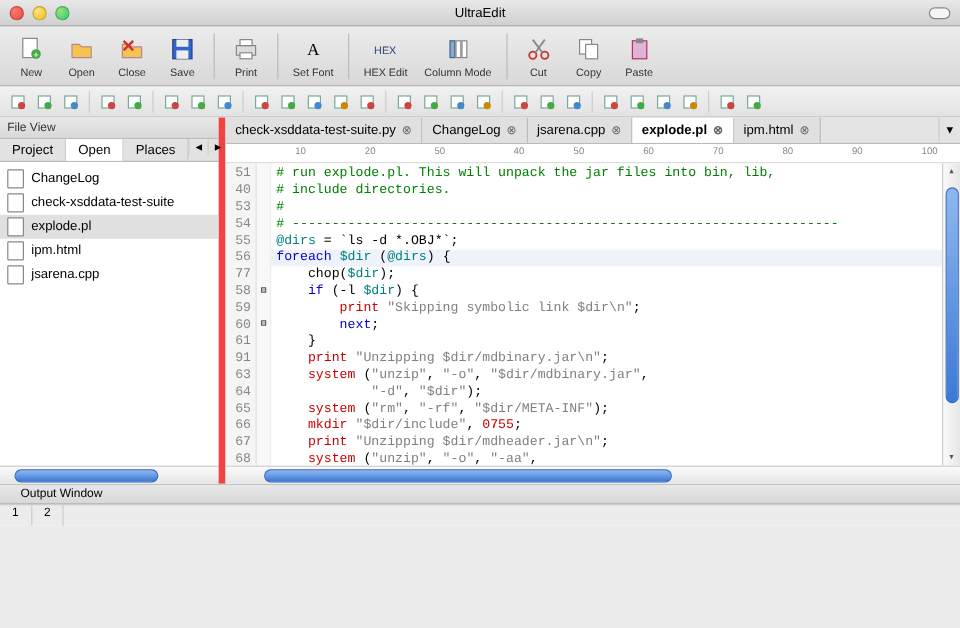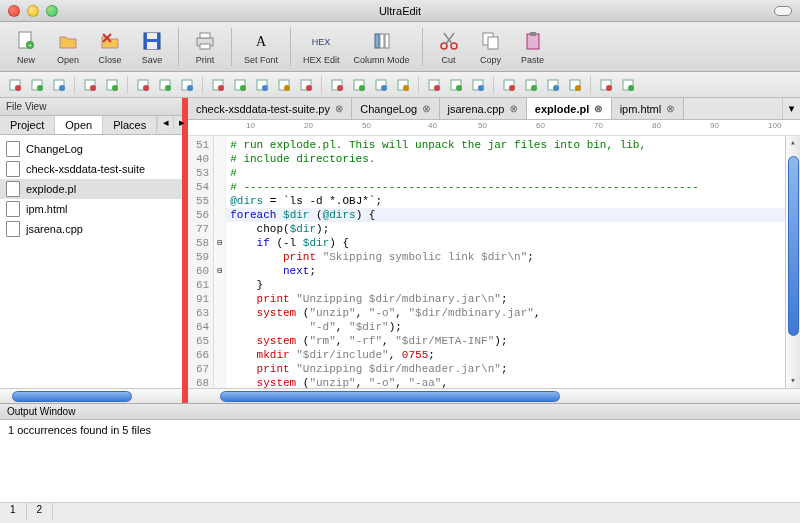--- a/index.html
+++ b/index.html
@@ -66,21 +66,21 @@
 
 .vscroll { width: 15px; background: linear-gradient(90deg,#fafafa,#e6e6e6); border-left:1px solid #ccc; display:flex; flex-direction:column; }
 .vs-arrow { height:14px; text-align:center; font-size:9px; color:#555; }
 .vs-track { flex:1; display:flex; align-items:flex-start; justify-content:center; padding-top:6px; }
 .vs-thumb { width:11px; height:180px; border-radius:6px; background: linear-gradient(#8fb8ef,#3c78d6); border:1px solid #376cc4; }
 
 .ed-hscroll { height: 15px; background: linear-gradient(#fafafa,#e6e6e6); border-top: 1px solid #ccc; display:flex; align-items:center; padding:0 12px; }
 .ed-hthumb { height:11px; width:340px; border-radius:6px; background: linear-gradient(#8fb8ef,#3c78d6); border:1px solid #376cc4; margin-left: 20px; }
 
 .output { border-top: 1px solid #aaa; background: #fff; }
-.out-title { background: linear-gradient(#e8e8e8,#d8d8d8); border-bottom: 1px solid #bbb; padding: 2px 7px; font-size: 10px; }
+.out-title { background: linear-gradient(#e8e8e8,#d8d8d8); border-bottom: 1px solid #bbb; padding: 2px 17px; font-size: 10px; }
 .out-body { height: 82px; padding: 4px 8px; font-size: 11px; }
 .out-tabs { height: 18px; background: #ececec; border-top:1px solid #ccc; display:flex; }
 .out-tab { padding: 1px 10px; border-right:1px solid #ccc; font-size:10px; cursor:pointer; }
 
 svg { display:block; }
 </style>
 </head>
 <body>
 
 <div class="titlebar">
@@ -494,18 +494,17 @@
       </div>
     </div>
     <div class="ed-hscroll">
       <div class="ed-hthumb"></div>
     </div>
   </div>
 </div>
 
 <div class="output">
   <div class="out-title">Output Window</div>
-  <div class="out-body">1 occurrences found  in 5 files</div>
   <div class="out-tabs" id="out-tabs">
       <div class="out-tab">1</div>
       <div class="out-tab">2</div>
     </div>
 </div>
 
 </body></html>

